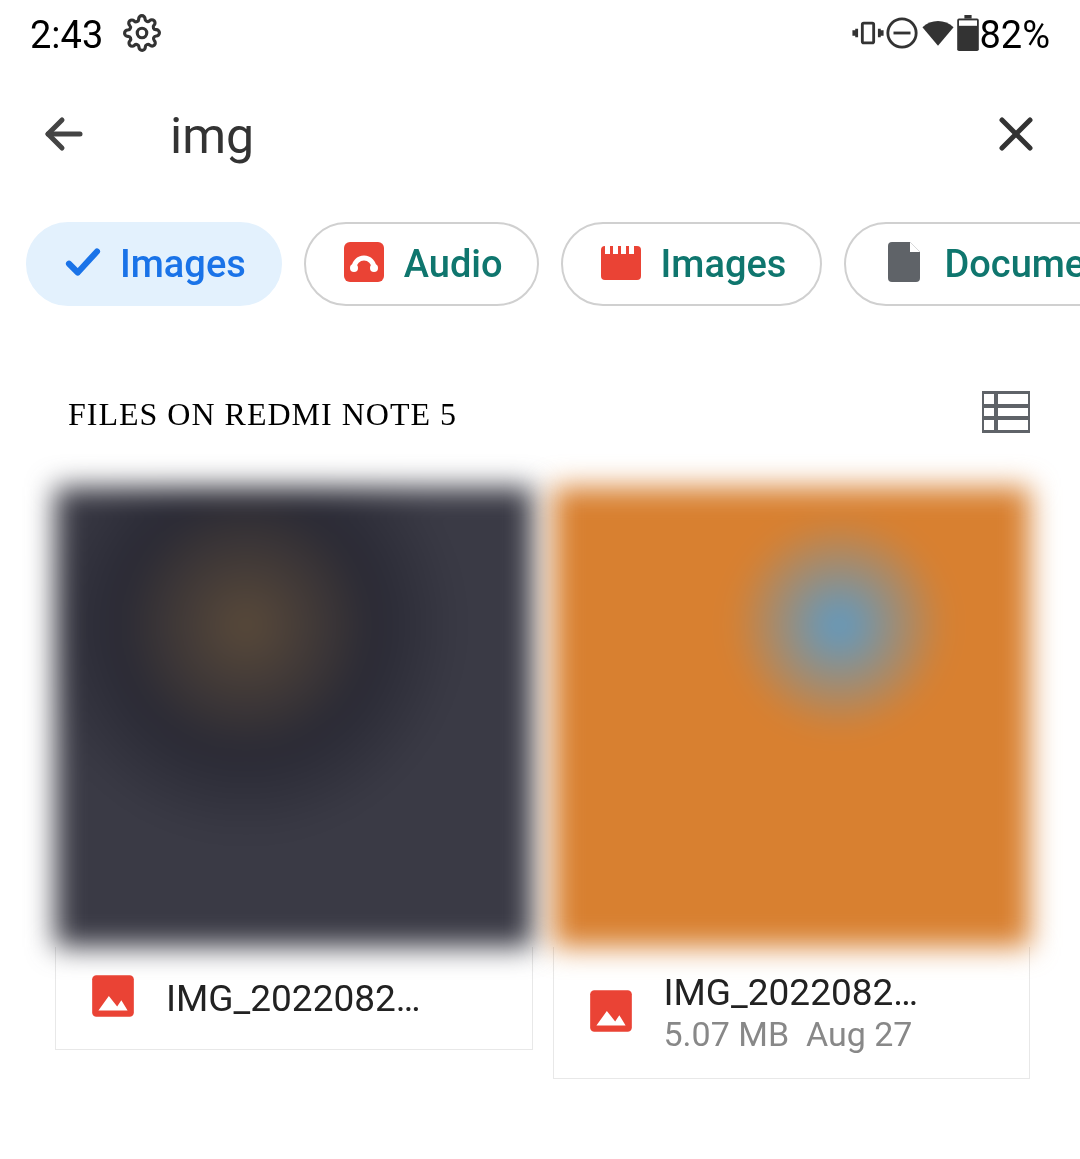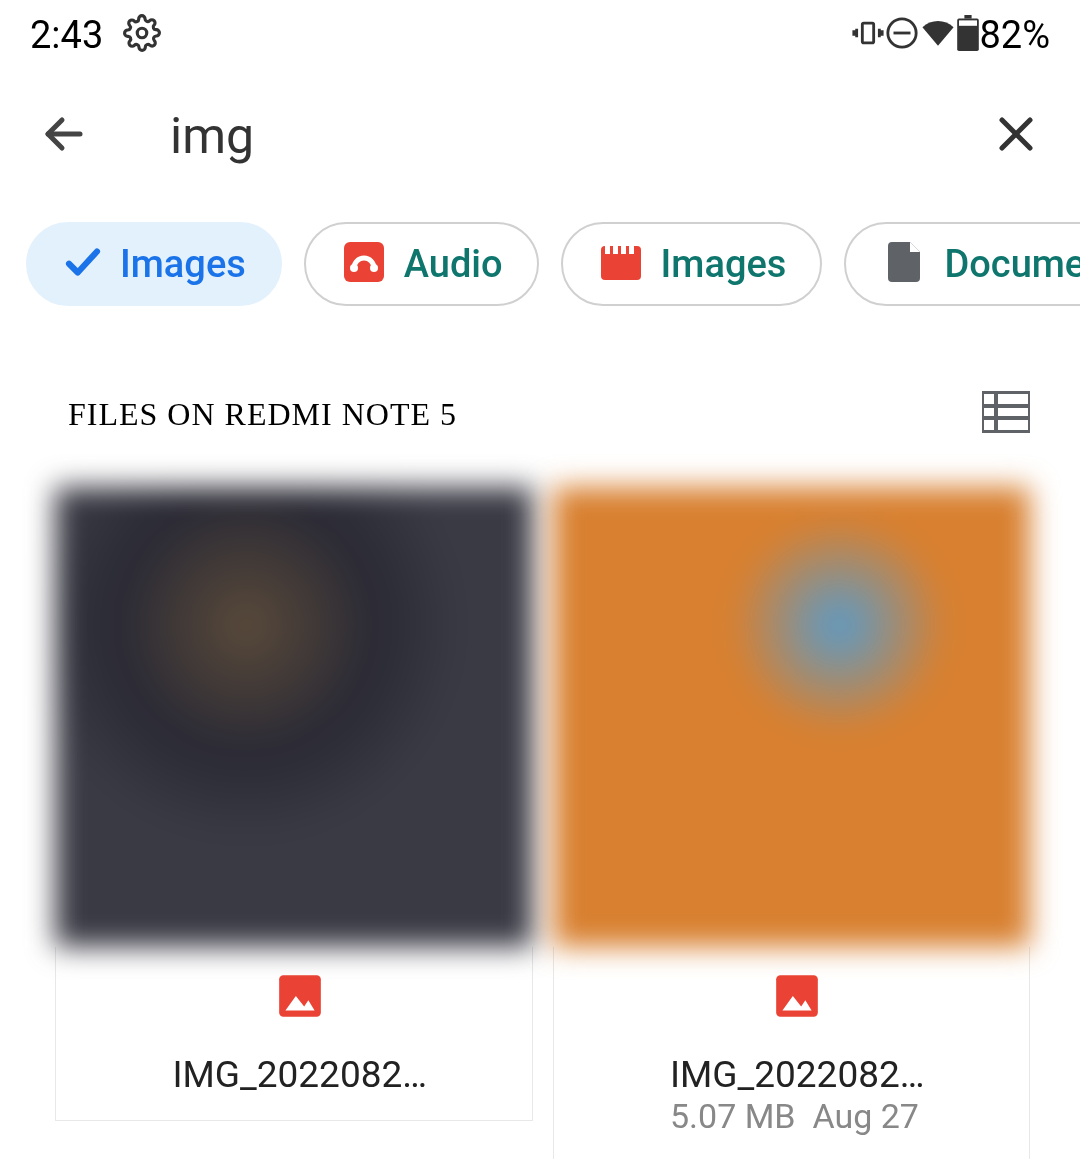--- a/index.html
+++ b/index.html
@@ -123,21 +123,20 @@
     .thumb2 {
       background: radial-gradient(circle at 60% 30%, #5a9bc8 0%, #d88030 25%), linear-gradient(160deg, #e8a038 0%, #8a3028 40%, #3a8a48 80%, #d8a838 100%);
     }
     .file-info {
       display: flex;
       align-items: center;
       gap: 28px;
       padding: 24px 20px 24px 32px;
       border: 1px solid #e8e8e8;
       border-top: none;
-      flex-direction: column;
     }
     .file-texts {
       flex: 1;
       overflow: hidden;
     }
     .file-name {
       font-size: 37px;
       color: #222;
       white-space: nowrap;
       overflow: hidden;

